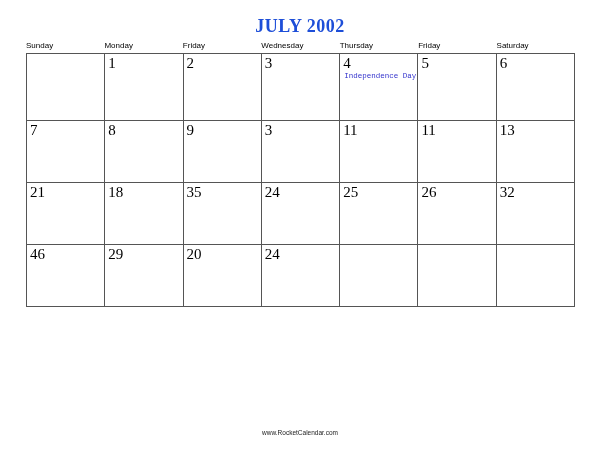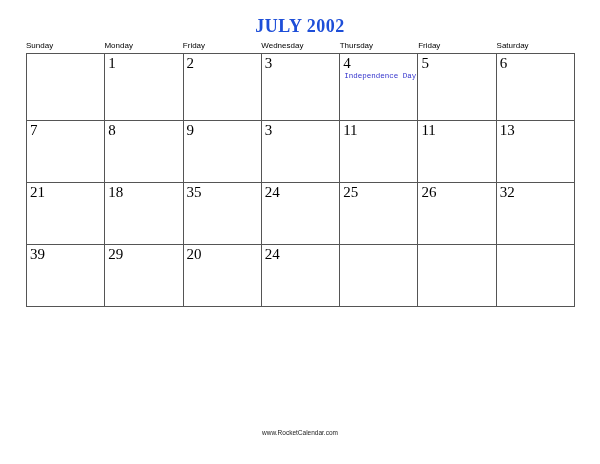--- a/index.html
+++ b/index.html
@@ -157,21 +157,21 @@
           </td>
       <td>
             <span class="num">26</span>
           </td>
       <td>
             <span class="num">32</span>
           </td>
     </tr>
     <tr class="row-std">
       <td>
-            <span class="num">39</span>
+            <span class="num">46</span>
           </td>
       <td>
             <span class="num">29</span>
           </td>
       <td>
             <span class="num">20</span>
           </td>
       <td>
             <span class="num">24</span>
           </td>

